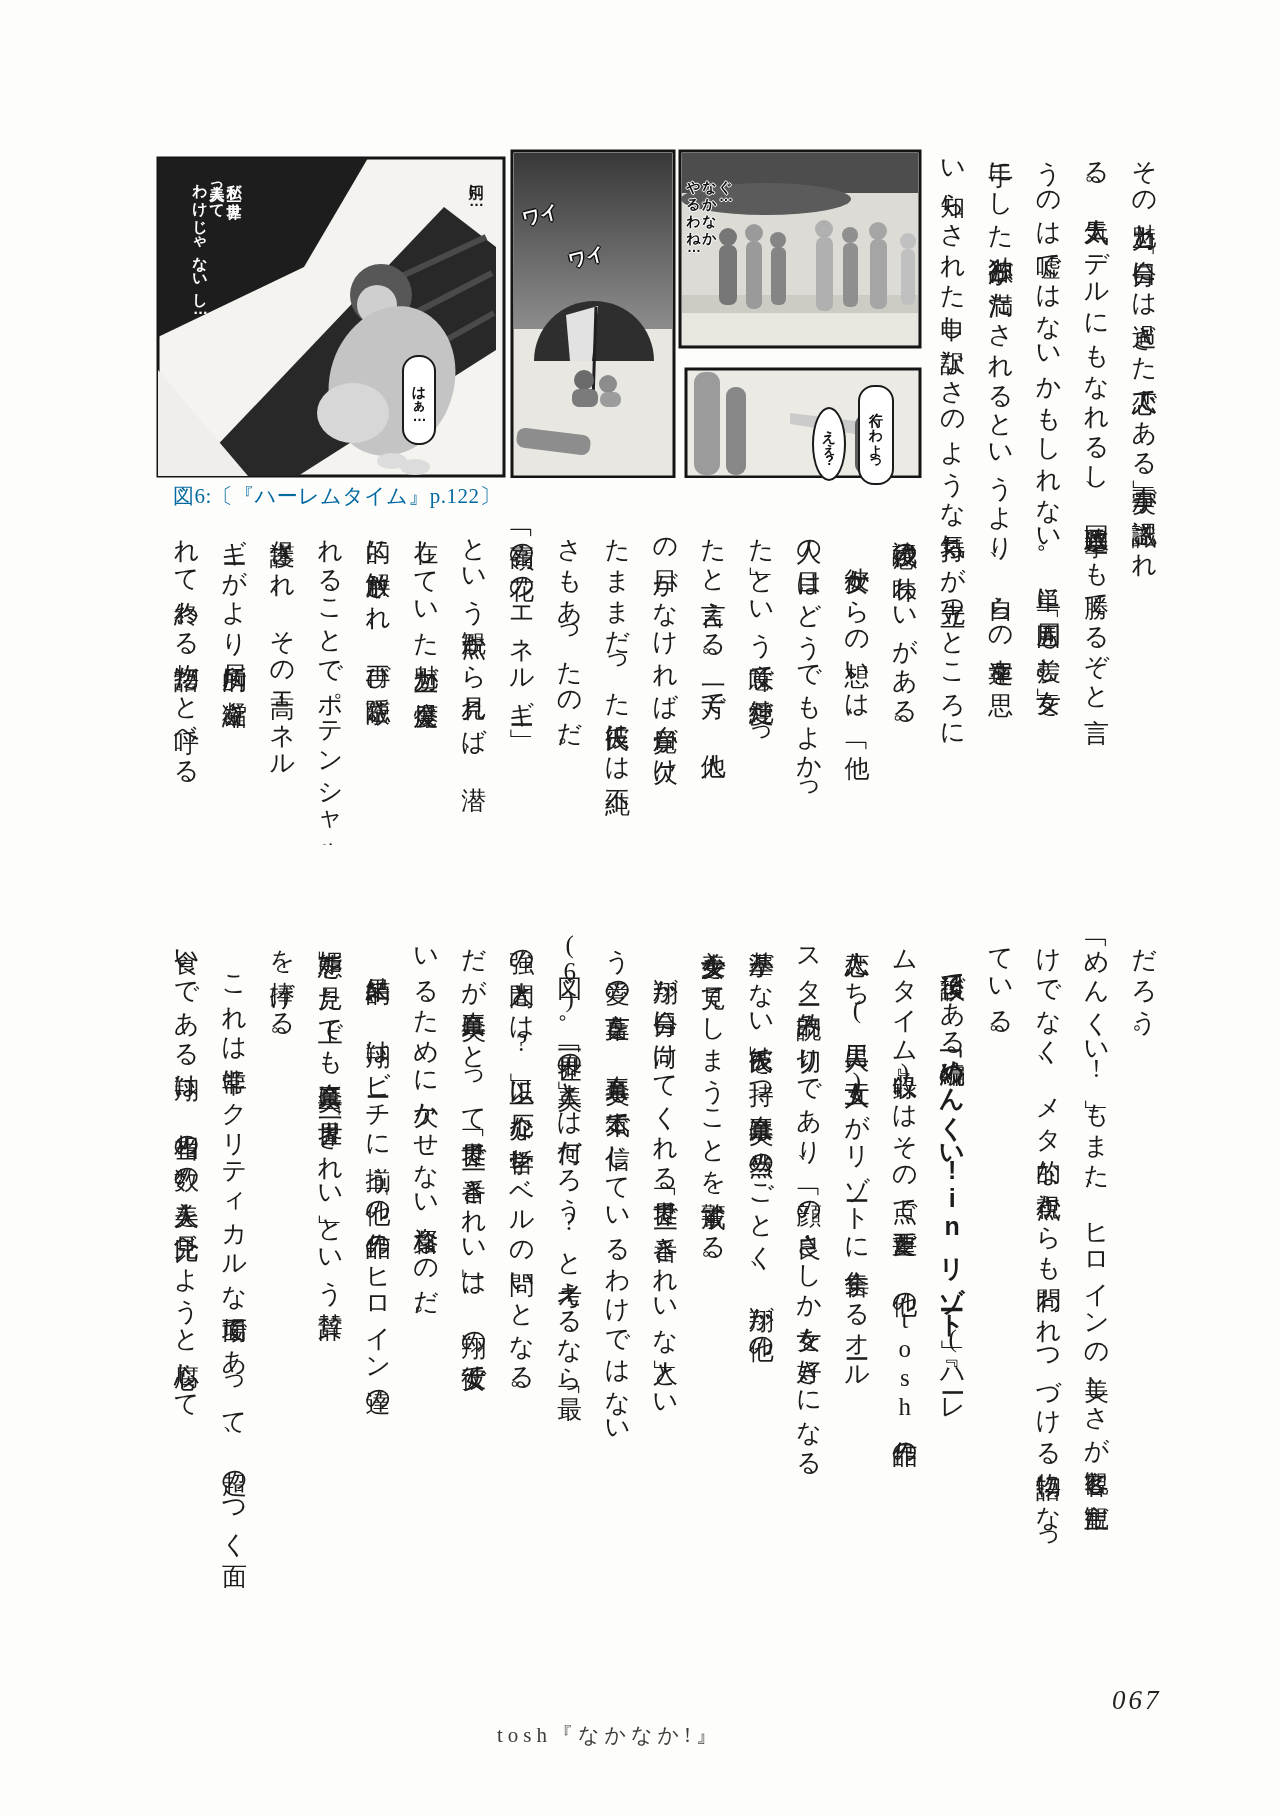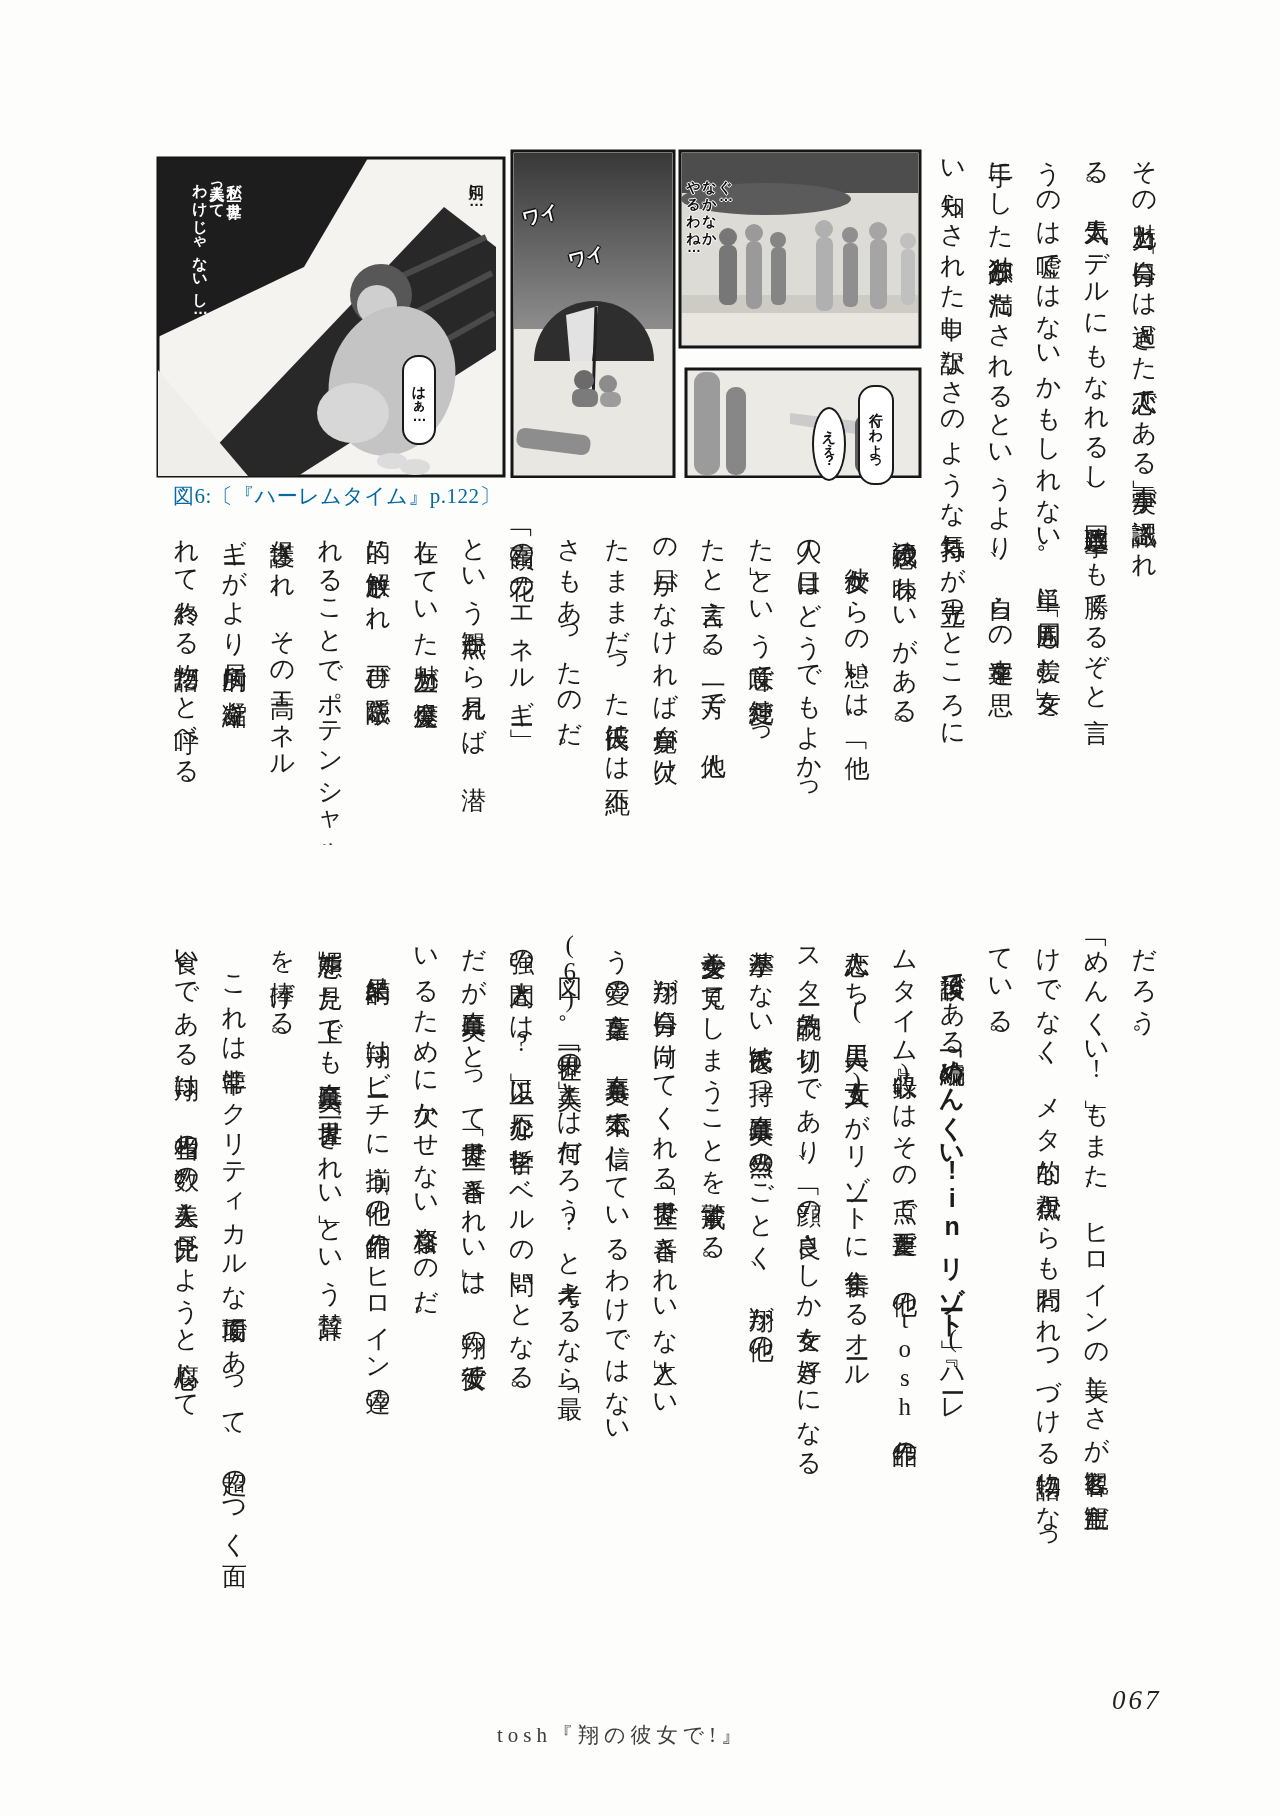--- a/index.html
+++ b/index.html
@@ -210,14 +210,14 @@
     <div class="tcol">強の人間とは?」以上に厄介な哲学レベルの問いとなる。</div>
     <div class="tcol">だが真奈美にとって「世界で一番きれい」は、翔の彼女で</div>
     <div class="tcol">いるために欠かせない資格なのだ。</div>
     <div class="tcol">　結果的に、翔はビーチに揃う「他の作品のヒロイン達の</div>
     <div class="tcol">媚態」を見た上でも真奈美に「世界一きれい」という賛辞</div>
     <div class="tcol">を捧げる。</div>
     <div class="tcol">　これは非常にクリティカルな場面であって、超のつく面</div>
     <div class="tcol">食いである翔は、相当の数の美人を見比べようと腐心して</div>
   </div>
 
-<div id="running-title">tosh『翔の彼女で!』</div>
+<div id="running-title">tosh『なかなか!』</div>
 <div id="page-number">067</div>
 
 </body></html>

